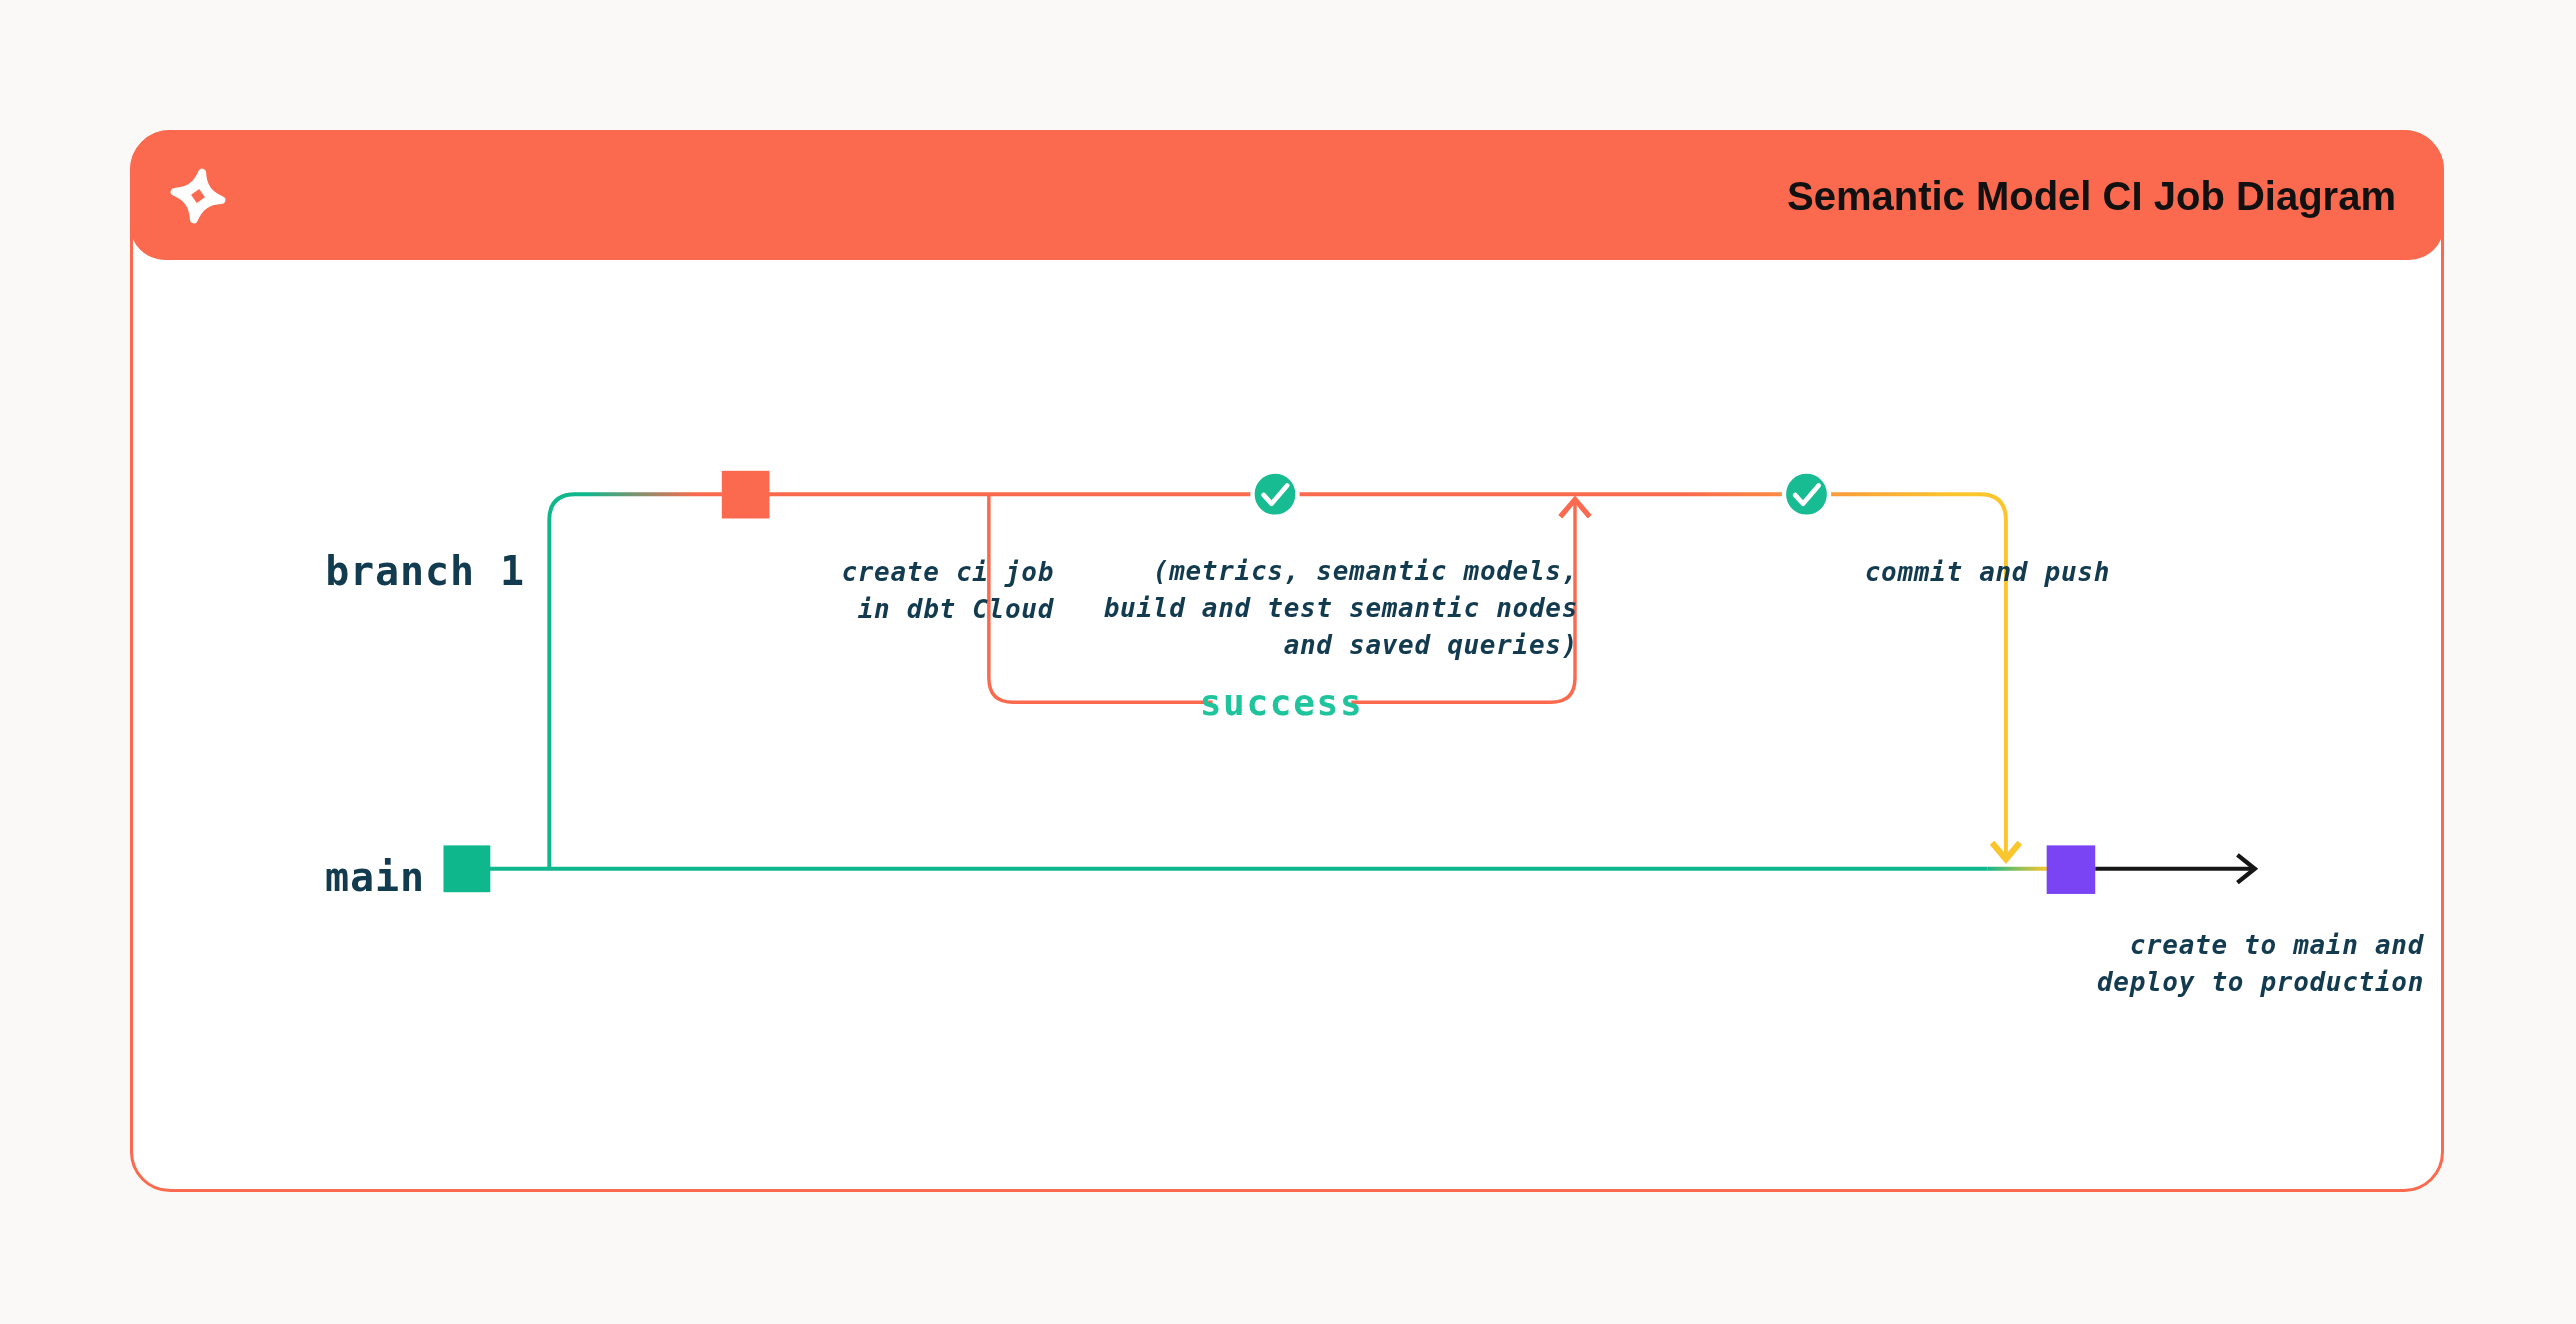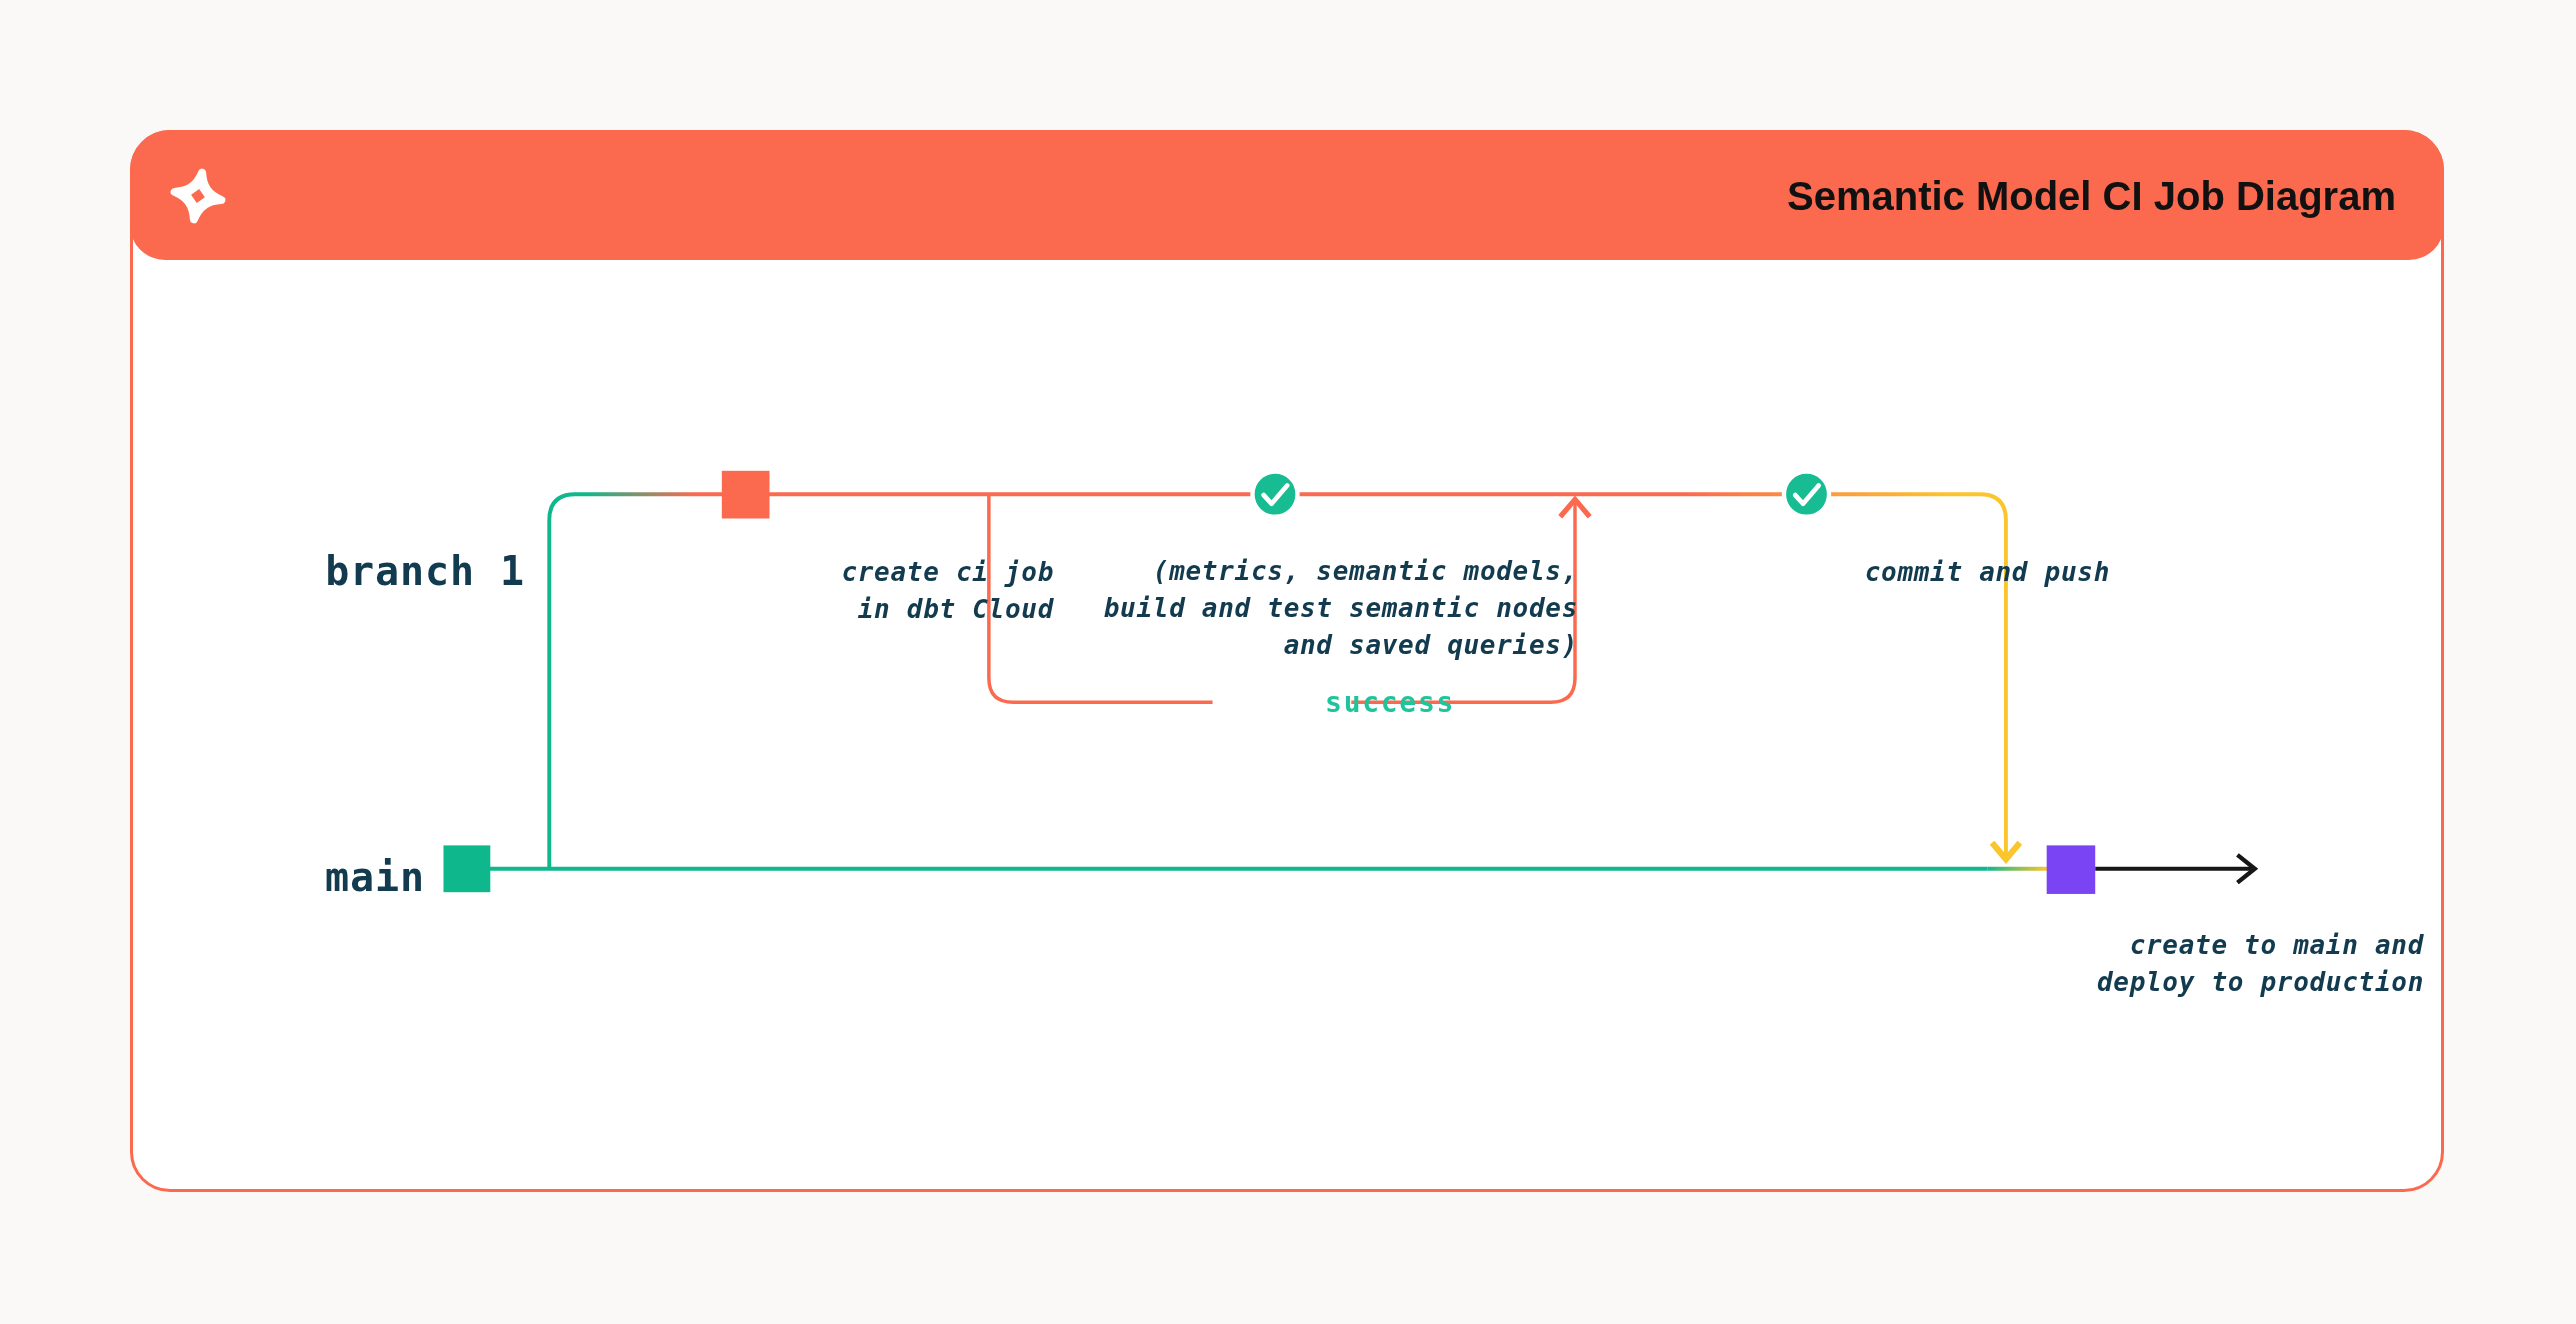--- a/index.html
+++ b/index.html
@@ -31,22 +31,22 @@
   .svg-layer{position:absolute;left:0;top:0;width:2576px;height:1324px;}
   .lbl{
     position:absolute;color:var(--ink);font-weight:bold;text-align:right;
     font-size:26px;line-height:37px;letter-spacing:0.7px;white-space:nowrap;font-style:italic;
   }
   .ref{
     position:absolute;color:var(--ink);font-weight:bold;font-size:40px;
     line-height:49px;letter-spacing:0.9px;white-space:nowrap;text-align:right;margin-top:8px;
   }
   .success{
-    position:absolute;left:1108px;top:684px;width:347px;text-align:right;
-    color:var(--success-green);font-weight:bold;font-size:28px;line-height:37px;
+    position:absolute;left:1108px;top:684px;width:347px;text-align:center;
+    color:var(--success-green);font-weight:bold;font-size:36px;line-height:37px;
     letter-spacing:1.7px;
   }
   .lbl-create{left:447px;top:554px;width:607px;}
   .lbl-build{left:971px;top:553px;width:607px;}
   .lbl-commit{left:1503px;top:554px;width:607px;}
   .lbl-merge{left:1817px;top:927px;width:607px;}
   .ref-branch{left:260px;top:539px;width:265px;}
   .ref-main{left:160px;top:845px;width:265px;}
   .stroke-green{stroke:var(--green);}
   .stroke-orange{stroke:var(--orange);}

